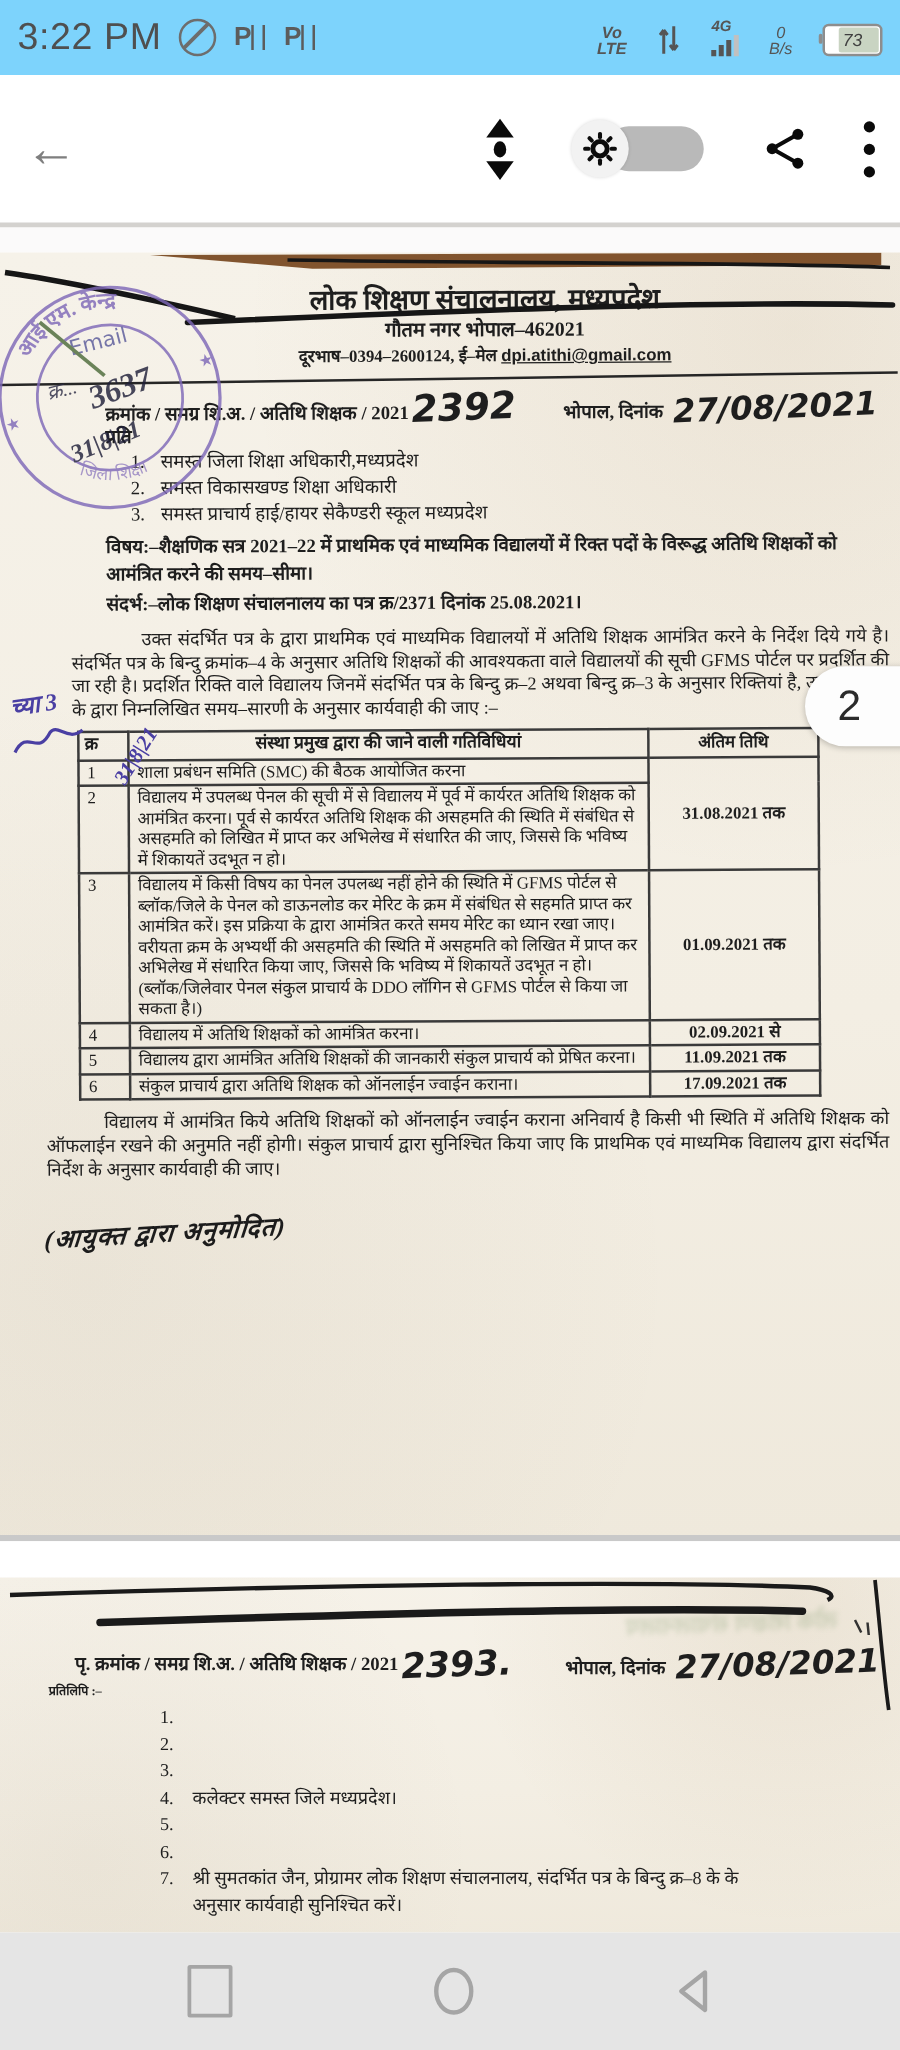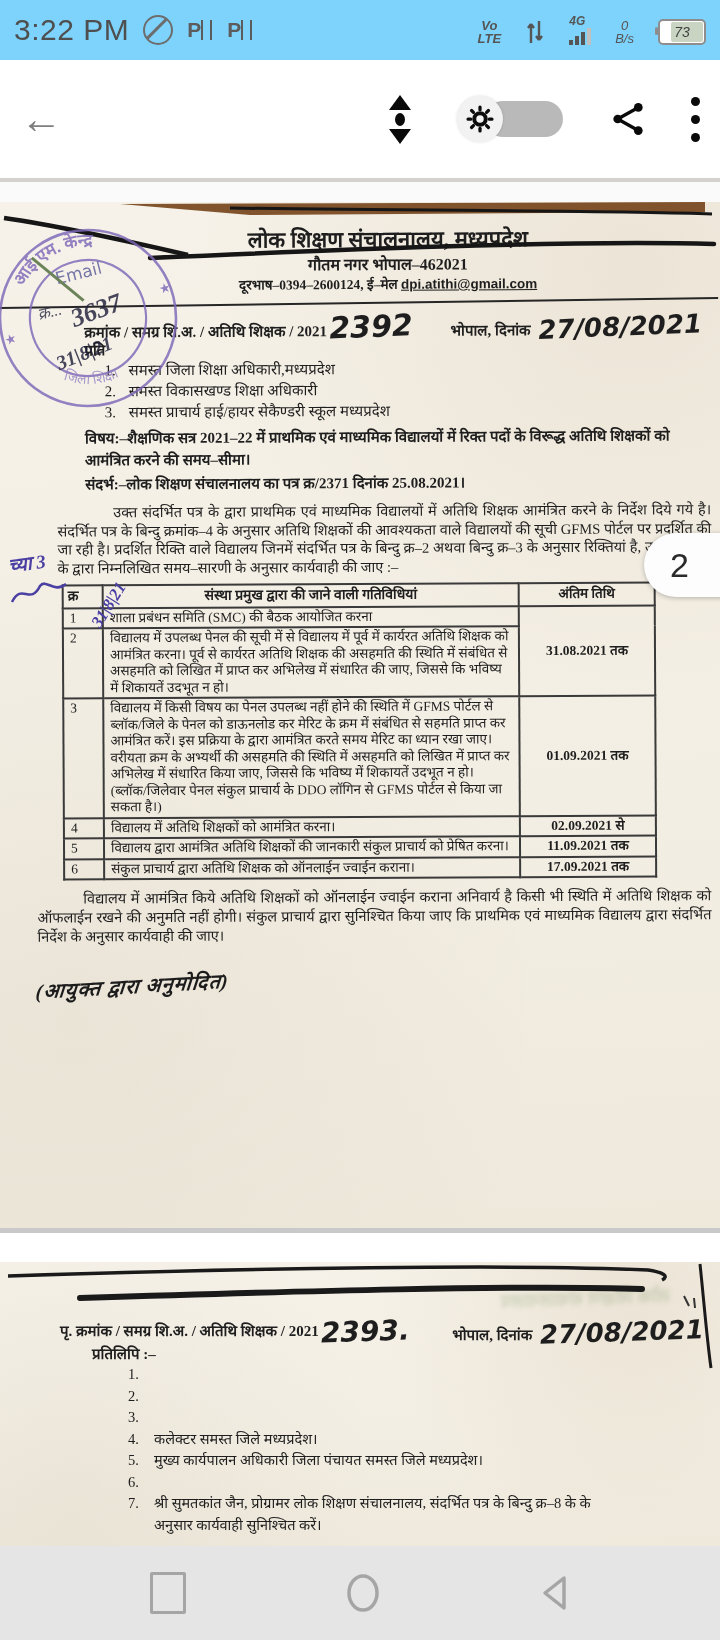--- a/index.html
+++ b/index.html
@@ -108,21 +108,21 @@
 
   .strokes{position:absolute;left:0;top:0;z-index:2;pointer-events:none;}
   .ghost{position:absolute;left:330px;top:26px;width:340px;font-size:19px;font-weight:bold;color:#6f8f5f;
          opacity:.25;filter:blur(2px);transform:scaleX(-1) rotate(2deg);z-index:1;
          font-family:"Liberation Serif","DejaVu Serif",serif;}
 
   .p2ref{display:flex;align-items:flex-start;padding:58px 16px 0 60px;font-size:15px;font-weight:bold;position:relative;z-index:2;}
   .p2ref .no{font-size:28px;line-height:24px;margin-left:2px;}
   .p2ref .right{margin-left:auto;display:flex;align-items:flex-end;gap:8px;}
   .p2ref .date{font-size:26px;line-height:24px;}
-  .pratilipi{padding-left:92px;font-size:15px;font-weight:bold;line-height:20px;position:relative;z-index:2;}
+  .pratilipi{padding-left:39px;font-size:10px;font-weight:bold;line-height:20px;position:relative;z-index:2;}
   .clist{padding-left:128px;font-size:14.5px;line-height:21.5px;position:relative;z-index:2;}
   .clist .n{width:26px;}
   .clist .t{width:470px;}
 
   
   .navbar{position:absolute;top:1546px;left:0;right:0;height:94px;background:#e5e5e5;
           display:flex;align-items:center;justify-content:space-between;padding:0 150px;box-sizing:border-box;}
   .nv-square{width:30px;height:36px;border:3.5px solid #a5a5a5;border-radius:2px;}
 </style>
 </head>
@@ -382,21 +382,20 @@
         </div>
       <div class="row">
           <span class="n">3.</span>
         </div>
       <div class="row">
           <span class="n">4.</span>
           <span class="t">कलेक्टर समस्त जिले मध्यप्रदेश।</span>
         </div>
       <div class="row">
           <span class="n">5.</span>
-          <span class="t">मुख्य कार्यपालन अधिकारी जिला पंचायत समस्त जिले मध्यप्रदेश।</span>
         </div>
       <div class="row">
           <span class="n">6.</span>
         </div>
       <div class="row">
           <span class="n">7.</span>
           <span class="t">श्री सुमतकांत जैन, प्रोग्रामर लोक शिक्षण संचालनालय, संदर्भित पत्र के बिन्दु क्र–8 के के अनुसार कार्यवाही सुनिश्चित करें।</span>
         </div>
     </div>
   </div>

